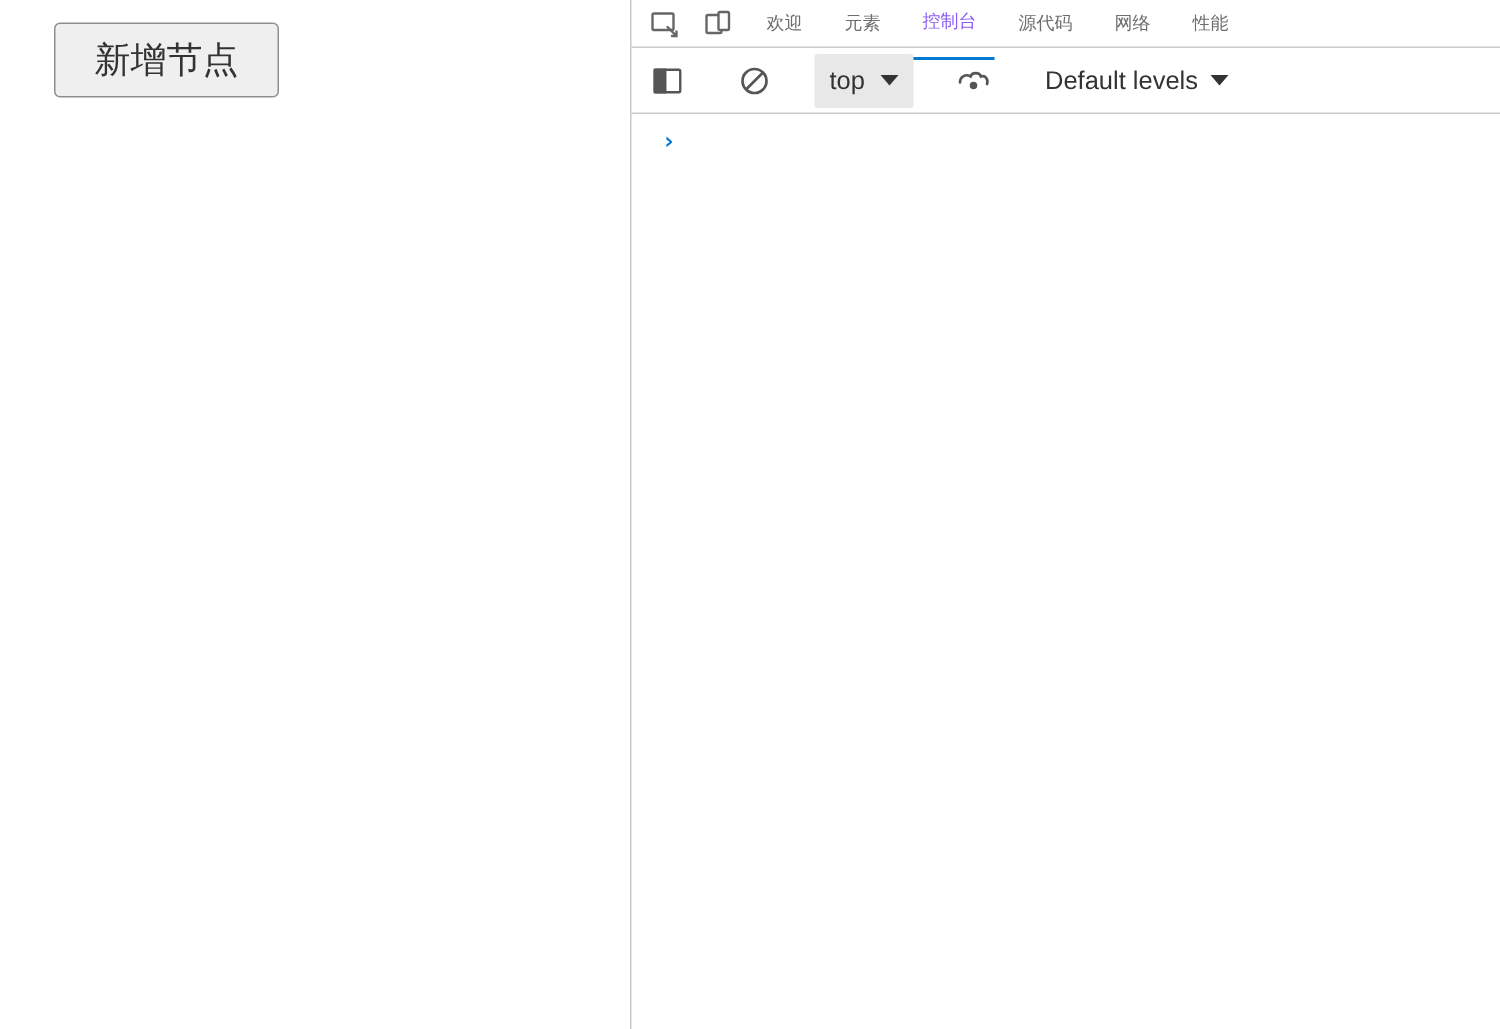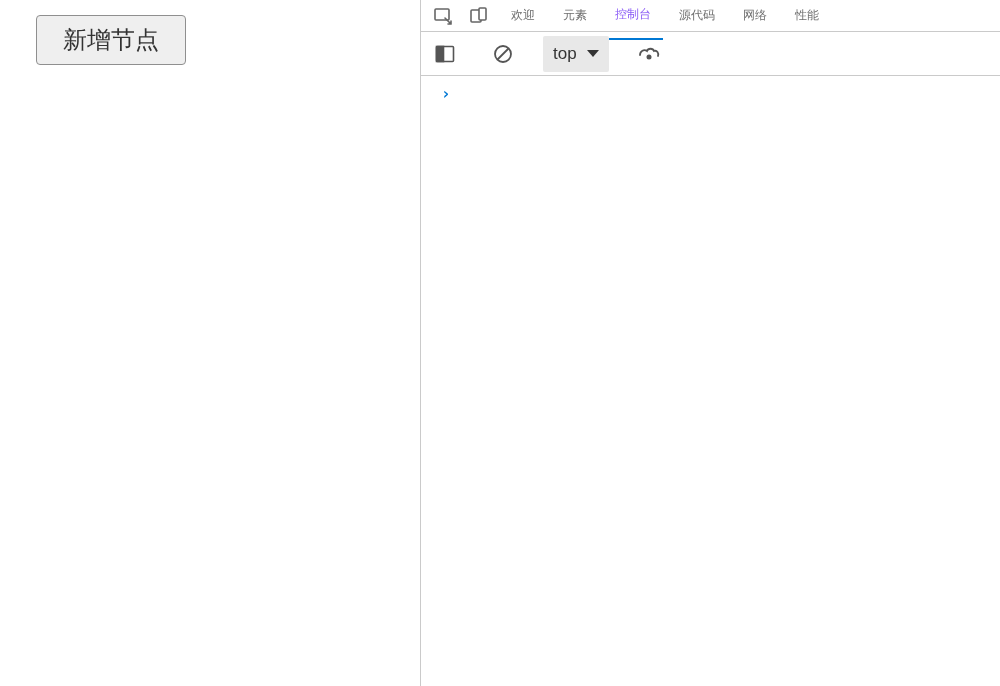--- a/index.html
+++ b/index.html
@@ -211,18 +211,22 @@
     <div class="ctx-selector">
       <span>top</span>
       <span class="triangle-down"></span>
     </div>
     <div class="toolbar-btn">
       <svg width="22" height="20" viewBox="0 0 22 20" fill="none" stroke="currentColor" stroke-width="1.8">
         <path d="M2 11 C2 7, 6 5, 9 7 C10 4, 15 4, 16 7 C19 6, 21 9, 20 12" stroke-linecap="round"></path>
         <circle cx="11" cy="13" r="2.5" fill="currentColor" stroke="none"></circle>
       </svg>
     </div>
+    <div class="level-selector">
+      <span>Default levels</span>
+      <span class="triangle-down"></span>
+    </div>
   </div>
 
   <div class="console-content">
     <span class="prompt">›</span>
   </div>
 </div>
 
 </body></html>

